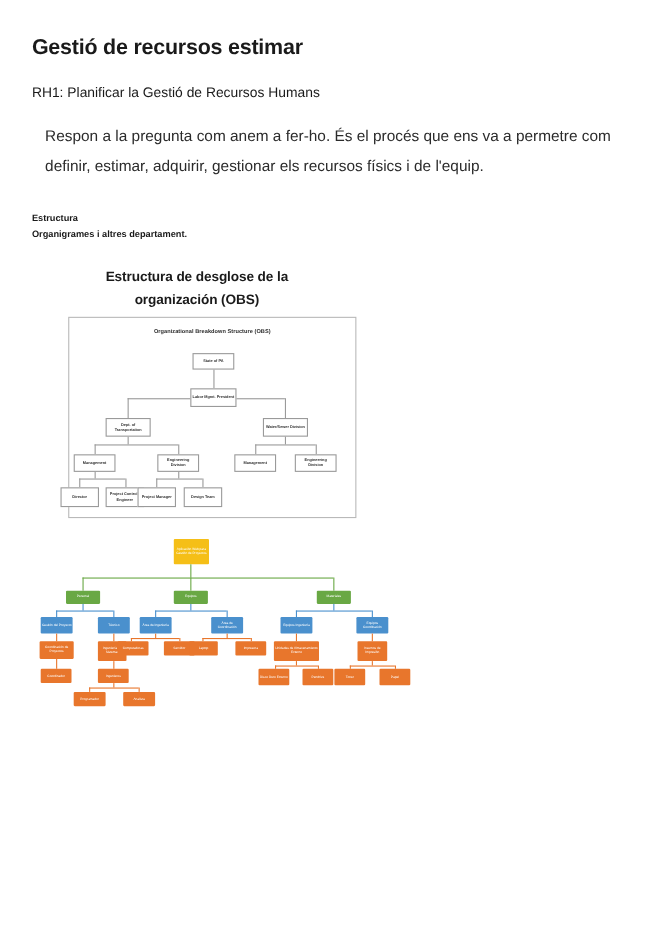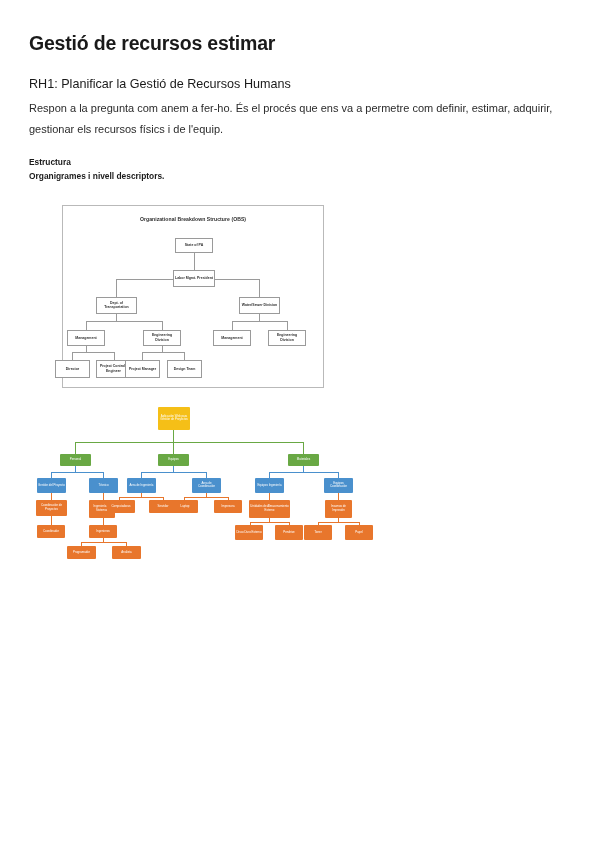--- a/index.html
+++ b/index.html
@@ -23,23 +23,23 @@
     color: #1a1a1a;
   }
   h2.section-title {
     font-size: 12.6px;
     font-weight: normal;
     margin: 0;
     padding-top: 22px;
     color: #1a1a1a;
   }
   p.body-text {
-    font-size: 11px;
+    font-size: 14px;
     line-height: 1.95;
-    margin: 0;
+    margin: 12px;
     padding-top: 7px;
     color: #2b2b2b;
     max-width: 540px;
   }
   p.body-text.tight { padding-top: 0; }
   p.lead-bold {
     font-size: 8.4px;
     font-weight: bold;
     margin: 0;
     padding-top: 16px;
@@ -134,28 +134,29 @@
 <div class="page">
 
   <h1 class="doc-title">Gestió de recursos estimar</h1>
 
   <h2 class="section-title">RH1: Planificar la Gestió de Recursos Humans</h2>
 
   <p class="body-text">Respon a la pregunta com anem a fer-ho. És el procés que ens va a permetre com definir, estimar, adquirir, gestionar els recursos físics i de l'equip.</p>
 
   <p class="lead-bold">Estructura</p>
 
-  <p class="lead-bold sub">Organigrames i nivell descriptors.</p>
+  <p class="lead-bold sub">Organigrames i altres departament.</p>
 
 
   <div class="spacer-lg"></div>
 
 
   <div class="obs-figure">
 
+    <div class="obs-heading">Estructura de desglose de la organización (OBS)</div>
 
     <div class="obs-frame">
       <div class="obs-caption">Organizational Breakdown Structure (OBS)</div>
 
       <div class="obs-canvas">
 
         <div class="obs-node" style="left:112px; top:32px; width:38px; height:15px;">State of PA</div>
 
         <div class="obs-line v" style="left:131px; top:47px; height:17px;"></div>
 

